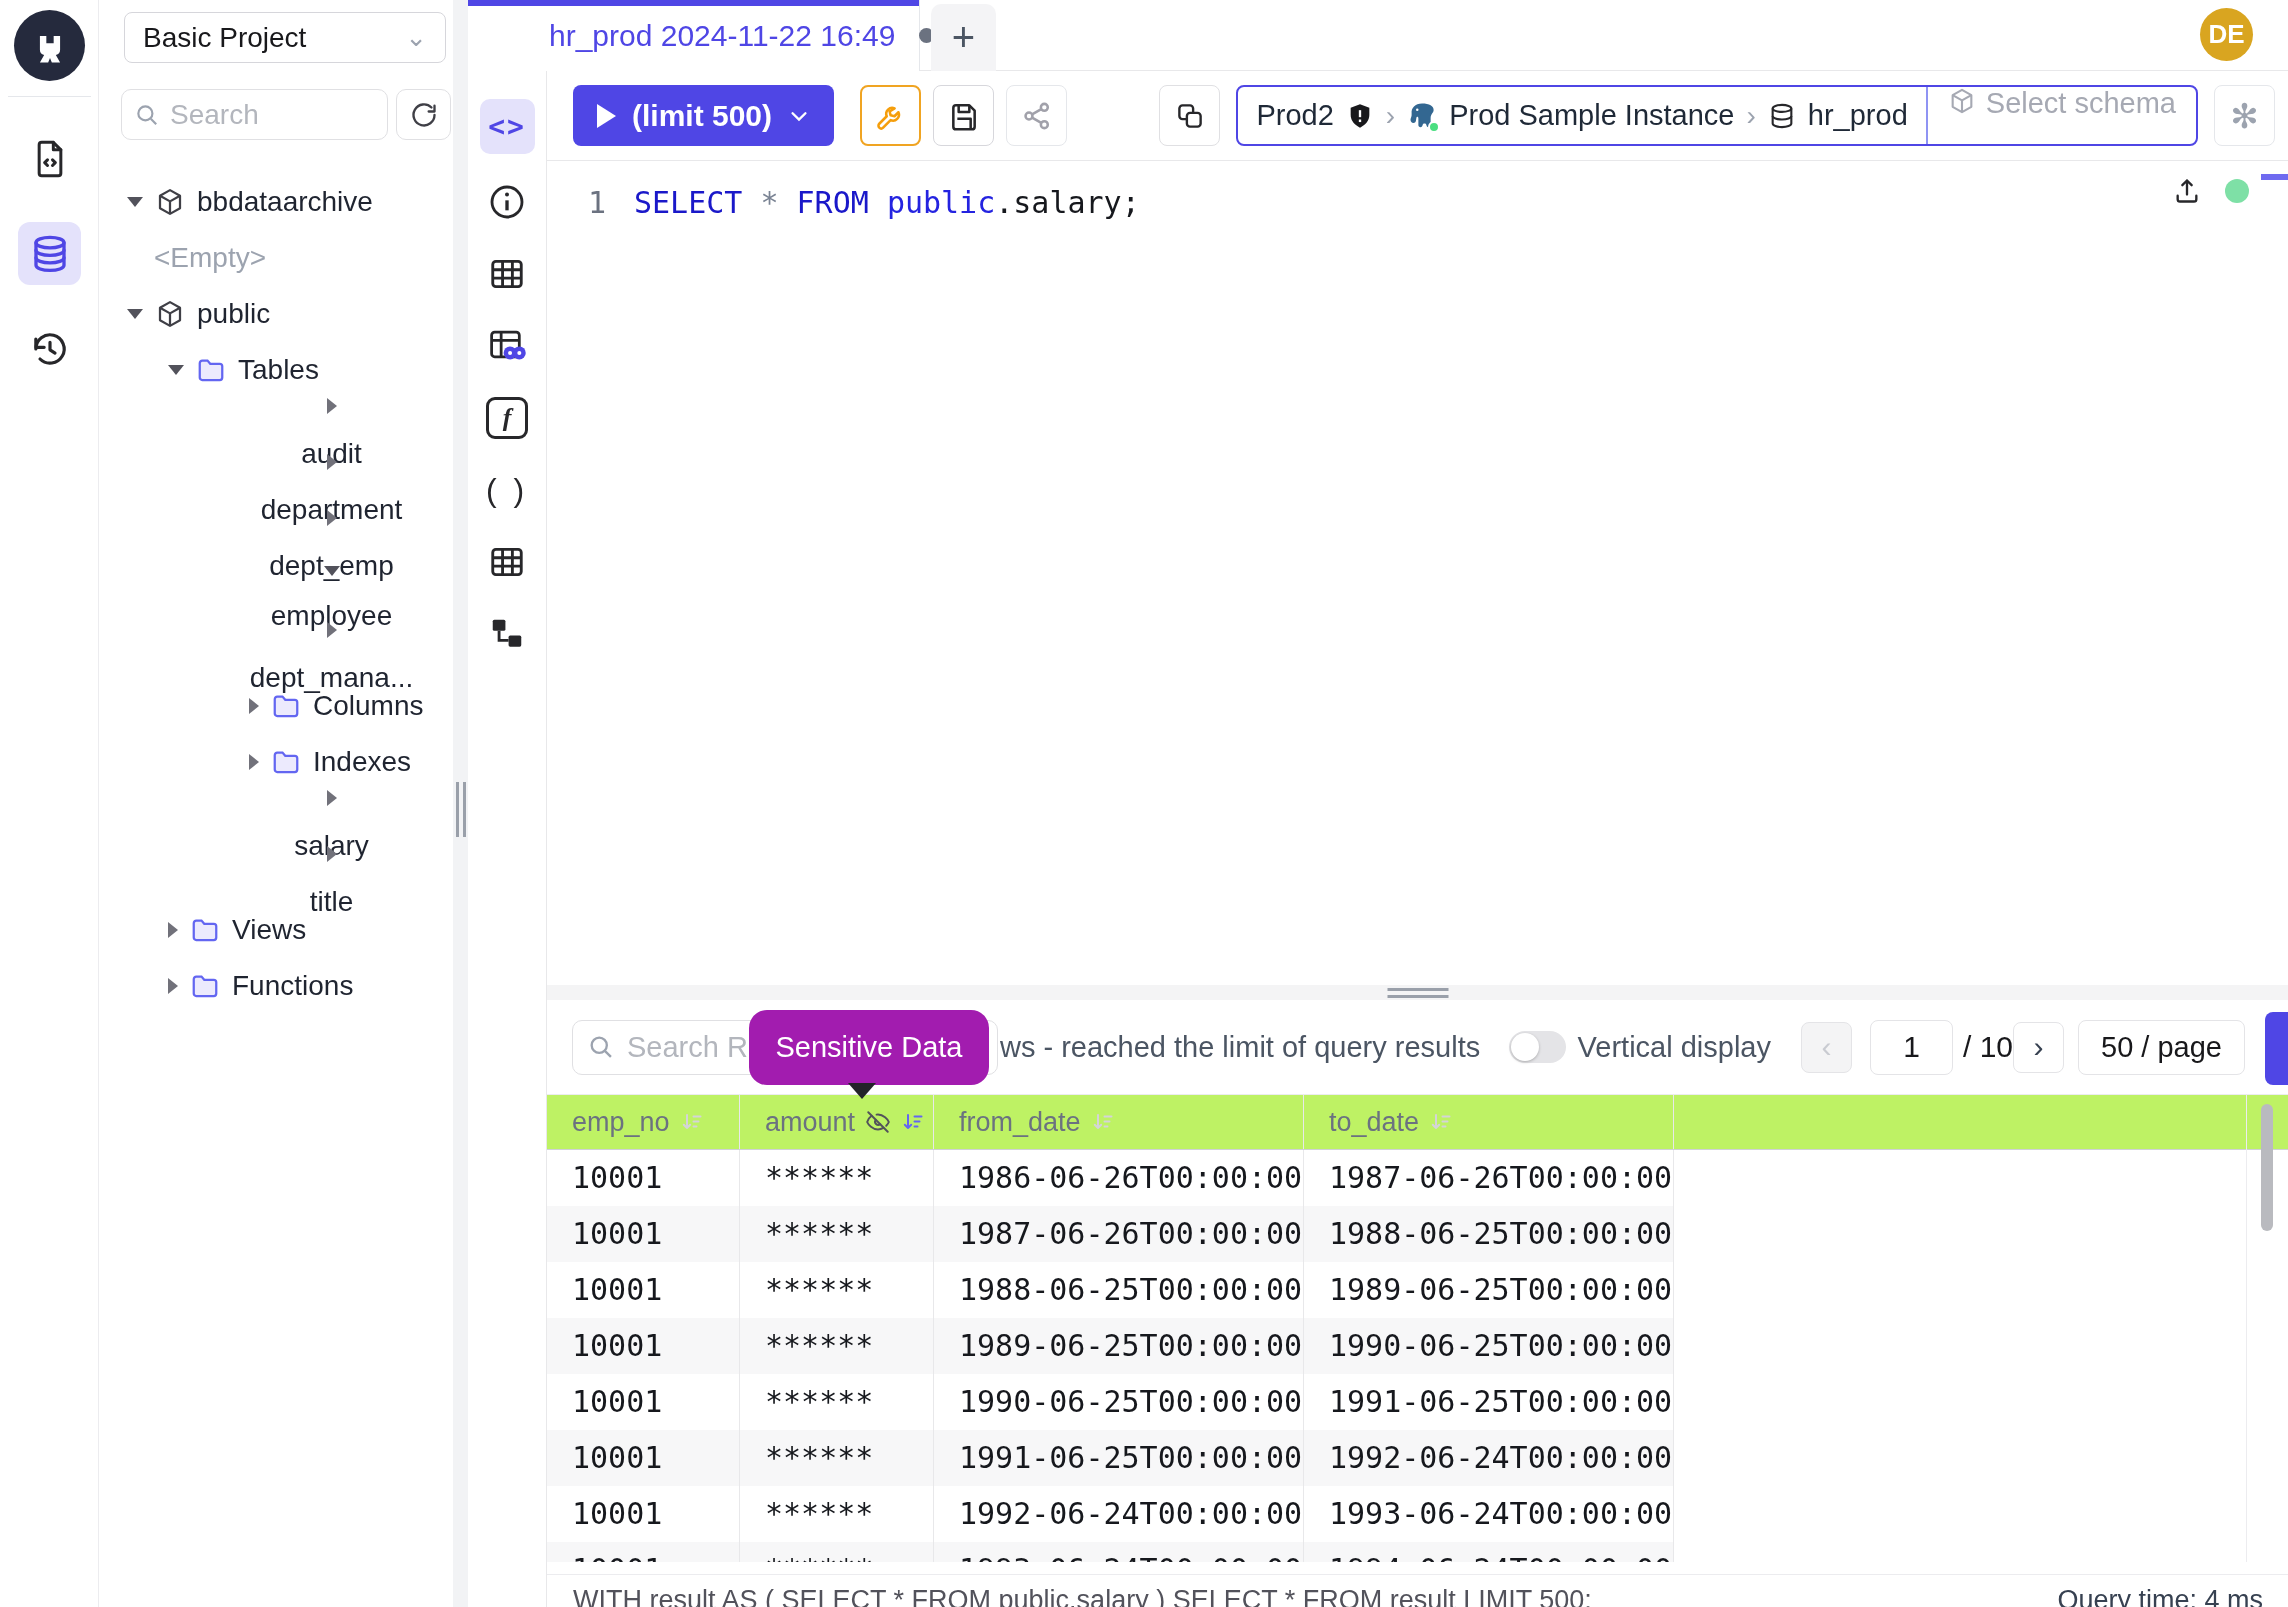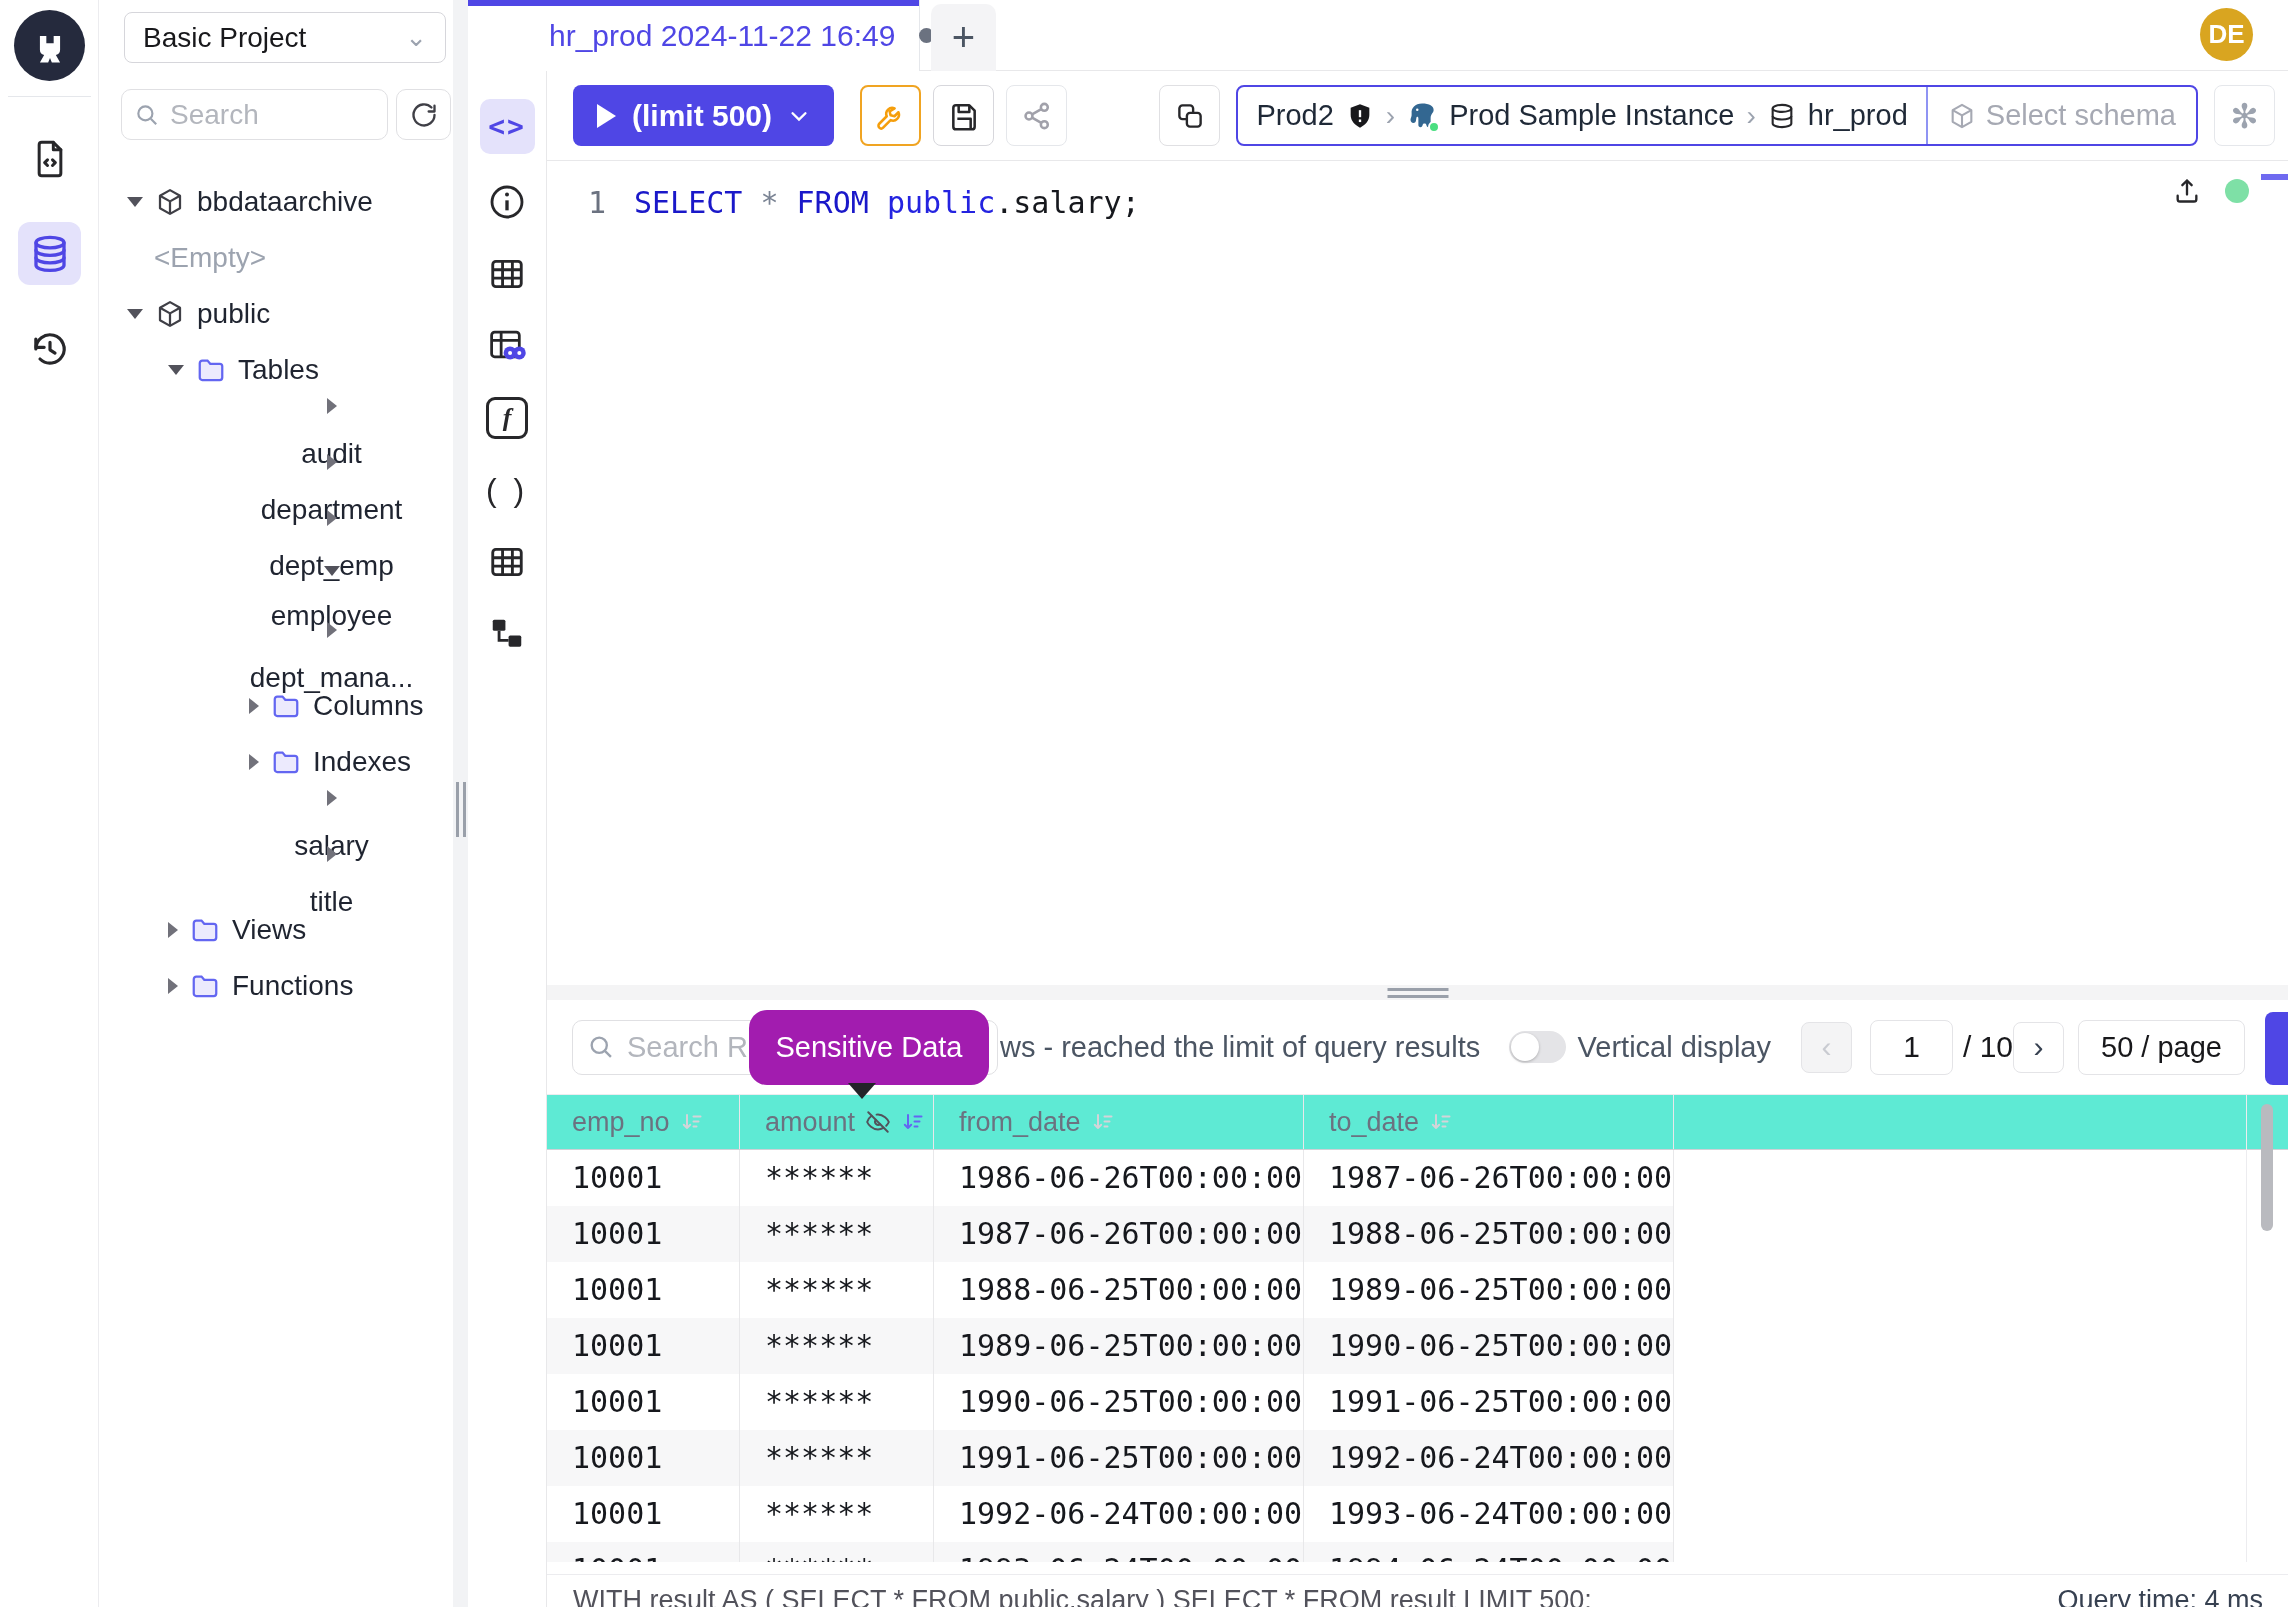--- a/index.html
+++ b/index.html
@@ -59,21 +59,21 @@
   .toolbar { height:90px; flex:none; border-bottom:1px solid #e8e8ea; display:flex; align-items:center; padding:0 14px 0 26px; gap:12px; }
   .run-btn { height:61px; background:#4f46e5; border-radius:8px; display:flex; align-items:center; gap:16px; padding:0 24px; color:#fff; margin-right:14px; }
   .run-btn .play { width:0; height:0; border-top:12px solid transparent; border-bottom:12px solid transparent; border-left:19px solid #fff; }
   .run-label { font-size:30px; font-weight:bold; }
   .sq-btn { width:61px; height:61px; border-radius:8px; border:1px solid #d7d7dc; background:#fff; display:flex; align-items:center; justify-content:center; }
   .sq-btn.amber { border:2px solid #f0a422; }
   .tb-right { margin-left:auto; display:flex; align-items:center; gap:16px; }
   .crumb { height:61px; border:2px solid #4f46e5; border-radius:8px; display:flex; align-items:center; }
   .crumb-main { display:flex; align-items:center; gap:12px; padding:0 18px; font-size:29px; color:#1f2937; }
   .crumb-sep { color:#9ca3af; font-size:28px; }
-  .crumb-schema { display:flex; align-items:center; gap:10px; padding:0 20px; height:100%; border-left:2px solid #8f94f3; color:#a6a9b3; font-size:29px; }
+  .crumb-schema { display:flex; align-items:flex-start; gap:10px; padding:0 20px; height:100%; border-left:2px solid #8f94f3; color:#a6a9b3; font-size:29px; }
   .pg-wrap { position:relative; }
   .pg-dot { position:absolute; right:-3px; bottom:-2px; width:12px; height:12px; border-radius:50%; background:#4ade80; border:2px solid #fff; }
 
   
   .editor { position:relative; flex:none; height:824px; background:#fff; }
   .codeline { display:flex; padding-top:20px; font-family:"DejaVu Sans Mono",monospace; font-size:30px; line-height:44px; }
   .lnum { width:87px; flex:none; text-align:right; padding-right:28px; color:#6b7280; }
   .tok-kw { color:#1a18c9; } .tok-op { color:#7b8494; } .tok-sch { color:#2423e0; } .tok-pl { color:#16181d; }
   .ed-actions { position:absolute; top:16px; right:40px; display:flex; align-items:center; gap:24px; }
   .green-dot { width:24px; height:24px; border-radius:50%; background:#7ee0a6; }
@@ -98,21 +98,21 @@
   .pg-btn.disabled { background:#f4f4f5; color:#c9cbd1; }
   .pgin { width:83px; height:55px; border:1px solid #e4e4e7; border-radius:8px; text-align:center; font-size:30px; color:#18181b; margin:0 10px 0 18px; outline:none; font-family:"Liberation Sans",sans-serif; }
   .pg-total { font-size:30px; color:#18181b; }
   .pgsize { height:55px; border:1px solid #e4e4e7; border-radius:8px; display:flex; align-items:center; padding:0 22px; font-size:29px; color:#18181b; margin-left:14px; }
   .export-stub { position:absolute; right:0; top:12px; width:24px; height:73px; background:#4f46e5; border-radius:8px 0 0 8px; }
 
   .tooltip { position:absolute; left:202px; top:10px; width:240px; height:75px; background:#a21caf; color:#fff; border-radius:18px; display:flex; align-items:center; justify-content:center; font-size:29px; z-index:5; }
   .tooltip .arr { position:absolute; left:99px; bottom:-14px; width:0; height:0; border-left:14px solid transparent; border-right:14px solid transparent; border-top:16px solid #232329; }
 
   .grid { position:relative; }
-  .thead { display:flex; height:56px; background:#5eead4; border-top:1px solid #ececef; border-bottom:1px solid #cfd1d6; }
+  .thead { display:flex; height:56px; background:#bef264; border-top:1px solid #ececef; border-bottom:1px solid #cfd1d6; }
   .th { display:flex; align-items:center; gap:10px; padding-left:25px; font-size:27px; color:#6b7280; border-right:1px solid #e8e8ea; }
   .c0{width:193px;} .c1{width:194px;} .c2{width:370px;} .c3{width:370px;} .cf{flex:1; border-right:none;}
   .trow { display:flex; height:56px; }
   .trow.alt .td { background:#f7f7f8; }
   .td { font-family:"DejaVu Sans Mono",monospace; font-size:30px; color:#16181d; line-height:56px; padding-left:25px; border-right:1px solid #e8e8ea; overflow:hidden; white-space:nowrap; }
   .td.cf { background:#fff !important; }
   .vsb { position:absolute; right:16px; top:104px; width:12px; height:127px; border-radius:6px; background:#b9babf; }
   .vtrack { position:absolute; right:42px; top:94px; bottom:0; width:1px; background:#ececef; }
 
   .statusbar { margin-top:12px; border-top:1px solid #ececef; flex:1; display:flex; justify-content:space-between; align-items:flex-start; padding:10px 26px 0 26px; font-size:27px; color:#52525b; }

